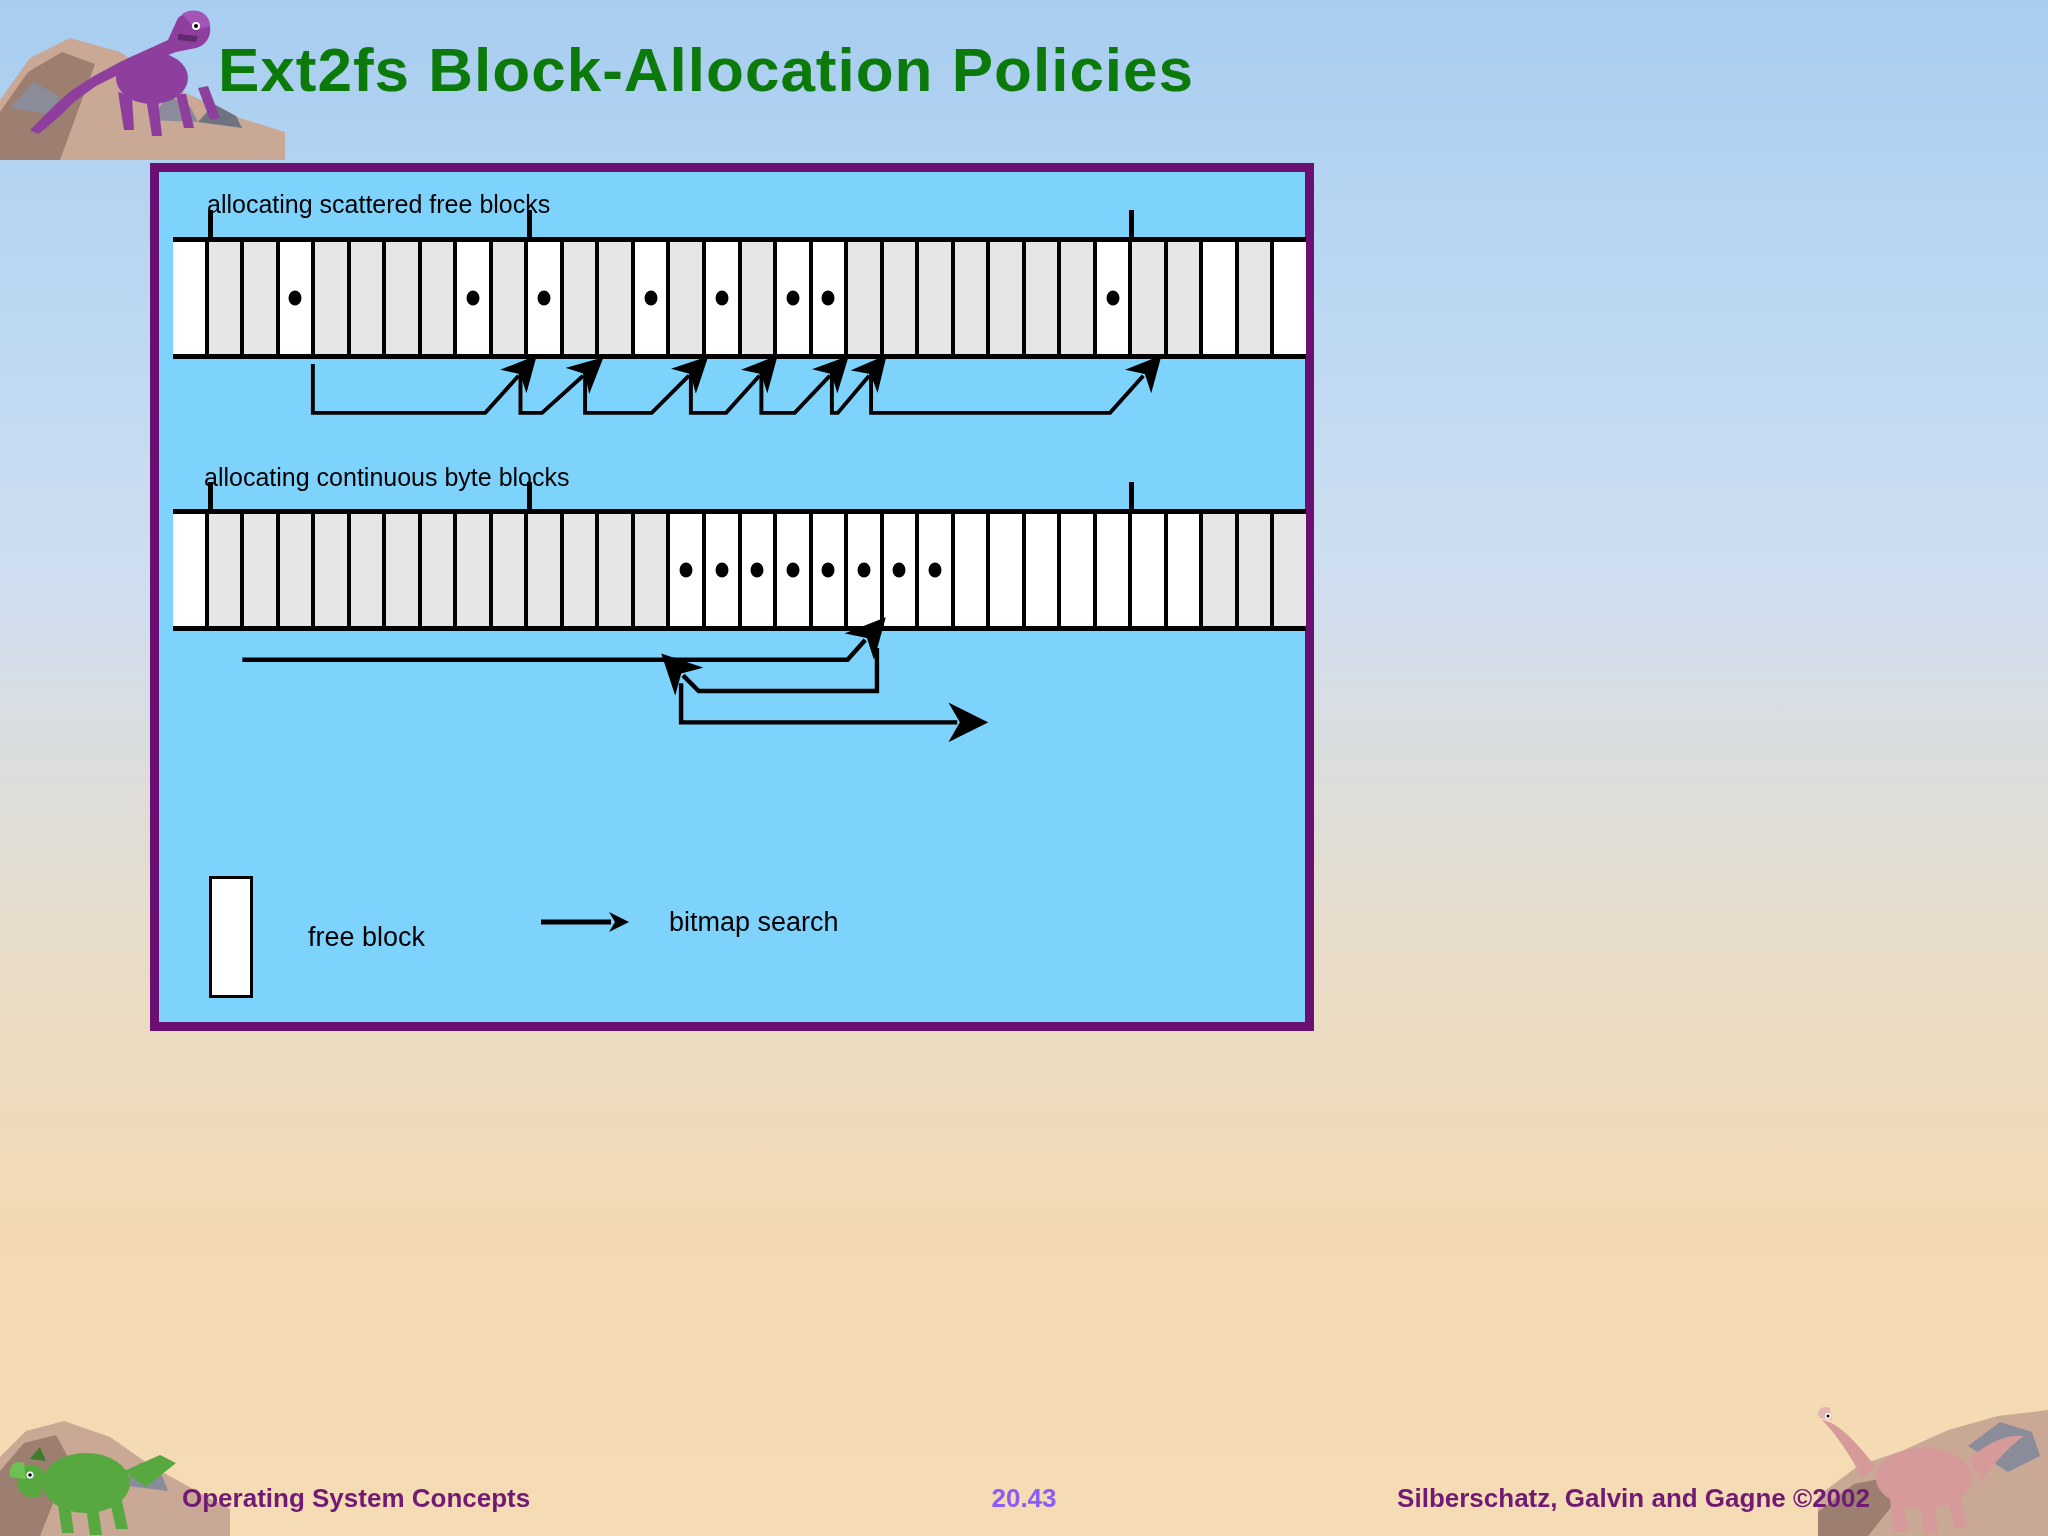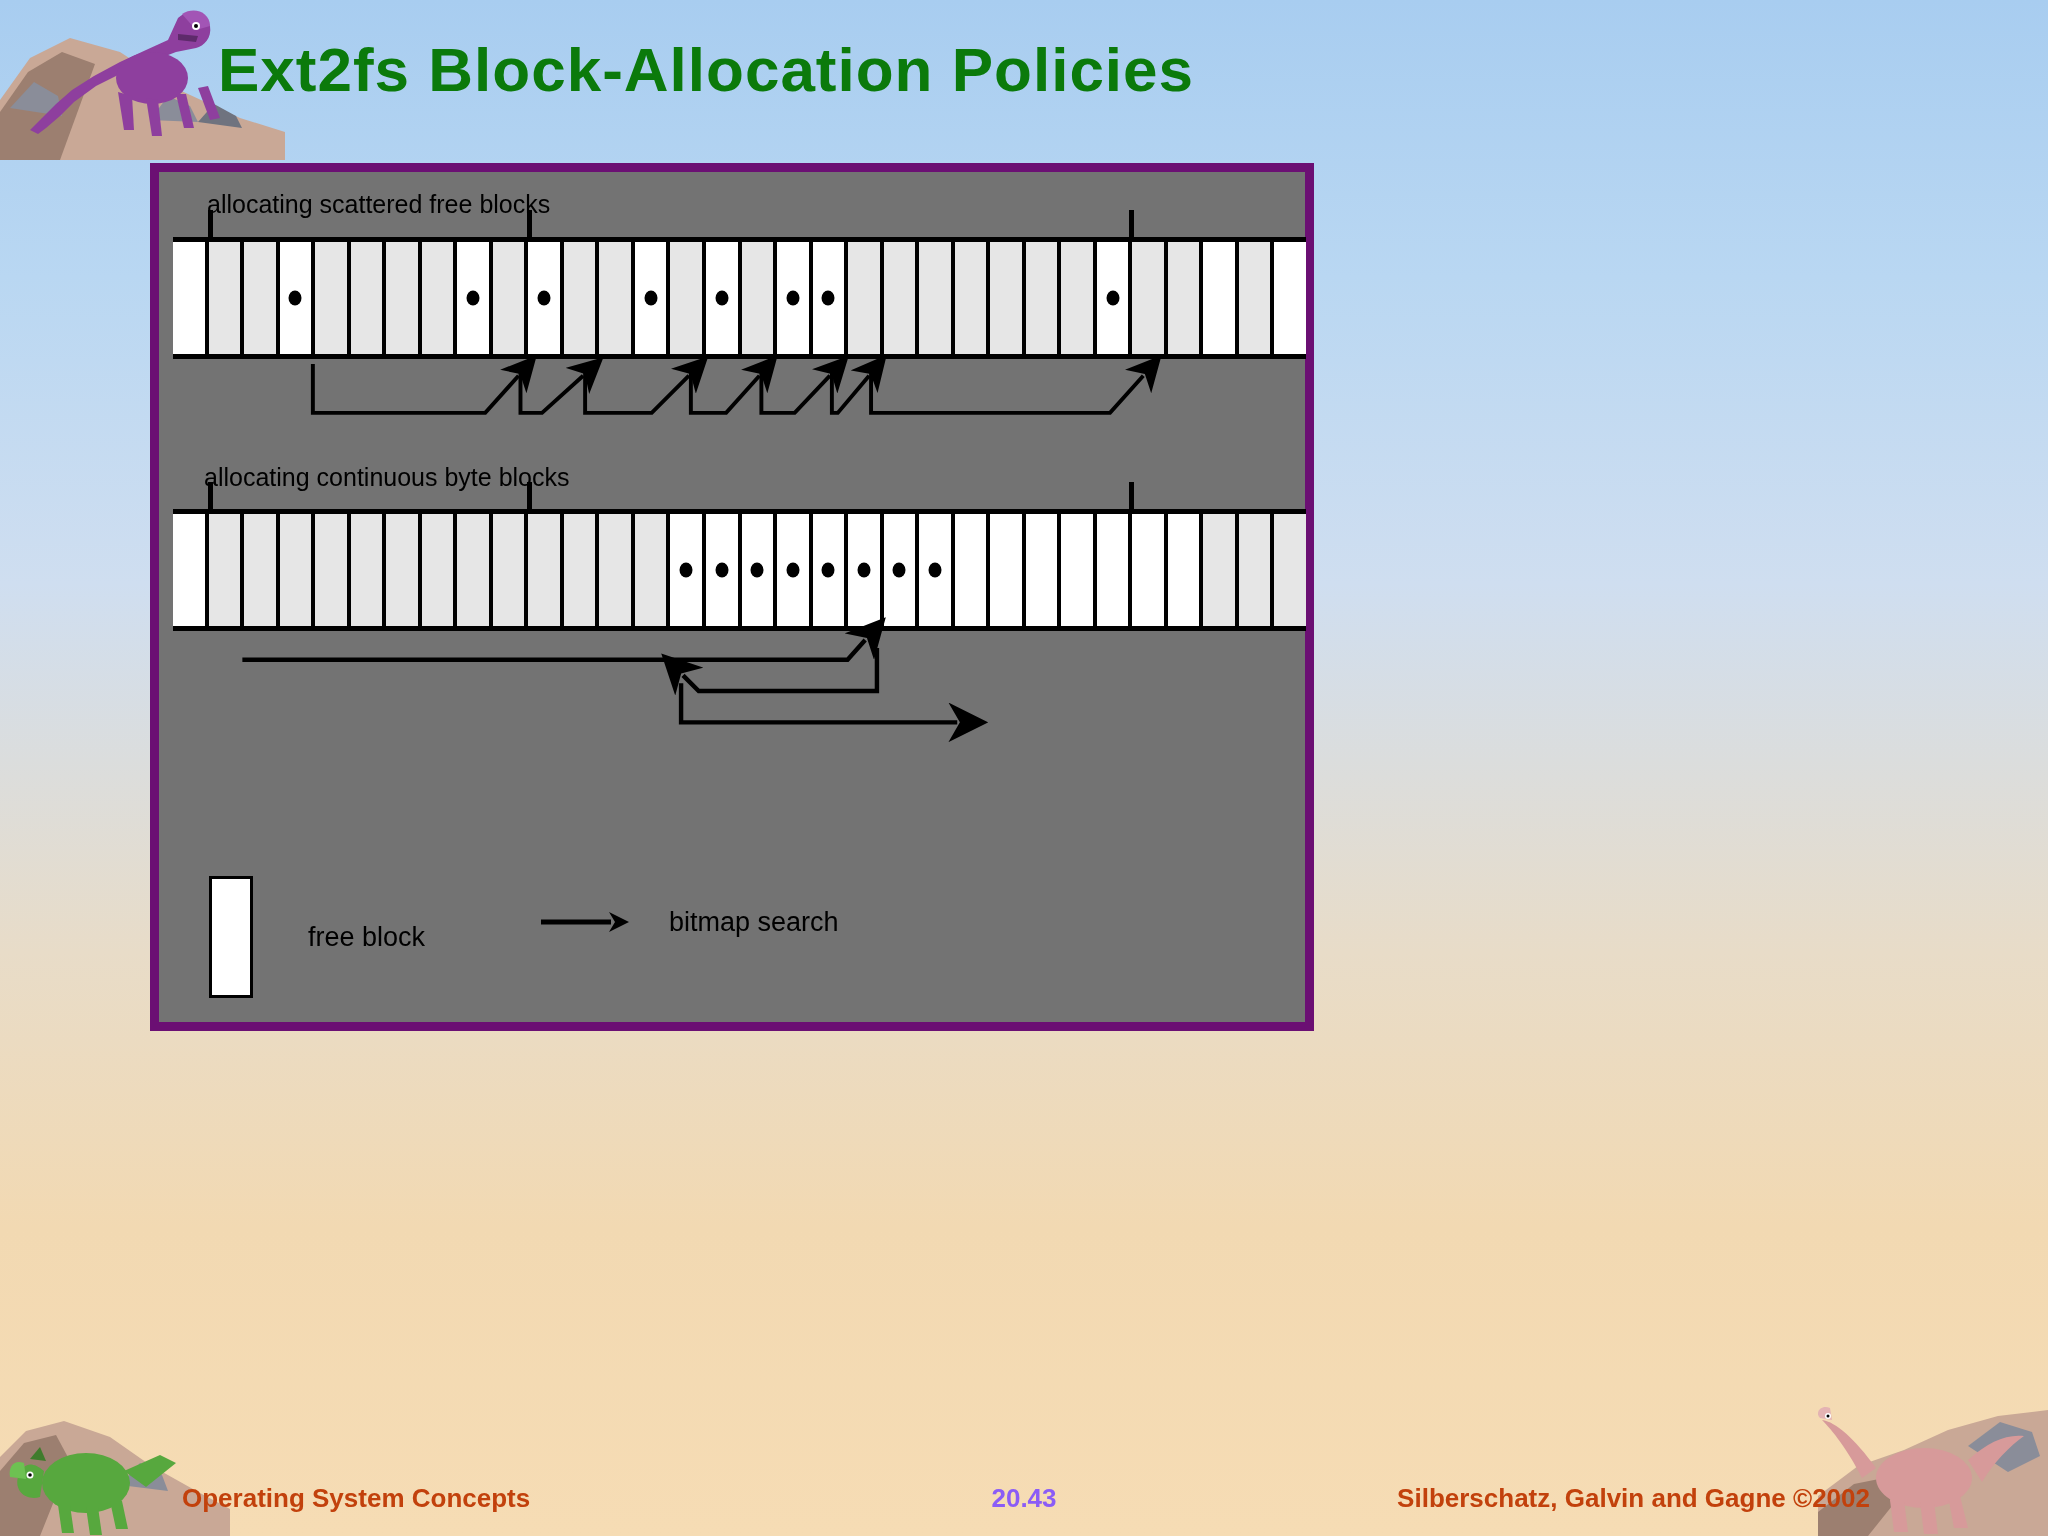--- a/index.html
+++ b/index.html
@@ -19,21 +19,21 @@
   
   #slide-title{
     position:absolute;left:218px;top:34px;
     font-size:62px;font-weight:bold;color:#0b7a0b;
     letter-spacing:1px;white-space:nowrap;
   }
 
   
   #figure-frame{
     position:absolute;left:150px;top:163px;width:1164px;height:868px;
-    border:9px solid #6b0f73;background:#737373;box-sizing:border-box;
+    border:9px solid #6b0f73;background:#7dd3fc;box-sizing:border-box;
   }
   #figure-inner{position:relative;width:100%;height:100%;}
 
   .fig-caption{
     position:absolute;font-size:25px;color:#000;white-space:nowrap;
   }
   #caption-scattered{left:48px;top:18px;}
   #caption-continuous{left:45px;top:291px;}
 
   
@@ -88,21 +88,21 @@
   #li-block-in-use{left:10px;top:4px;}
   #li-block-selected{left:360px;top:4px;}
   #li-bit-boundary{left:750px;top:4px;}
   #li-free-block{left:10px;top:4px;gap:17px;}
   #li-bitmap-search{left:340px;top:34px;}
   #li-byte-boundary{left:750px;top:4px;}
 
   .search-arrow{width:92px;height:26px;}
 
   
-  .footer-text{position:absolute;bottom:22px;font-size:26px;font-weight:bold;color:#c2410c;white-space:nowrap;}
+  .footer-text{position:absolute;bottom:22px;font-size:26px;font-weight:bold;color:#701a75;white-space:nowrap;}
   #footer-left{left:182px;}
   #footer-center{left:50%;transform:translateX(-50%);color:#8b5cf6;}
   #footer-right{right:178px;margin-left:20px;}
 </style>
 </head>
 <body>
 
 <div class="deco" id="deco-topleft">
   <svg width="285" height="160" viewBox="0 0 285 160">
     <path d="M0,100 L30,58 L70,38 L120,52 L175,88 L240,118 L285,132 L285,160 L0,160 Z" fill="#c9a896"></path>

